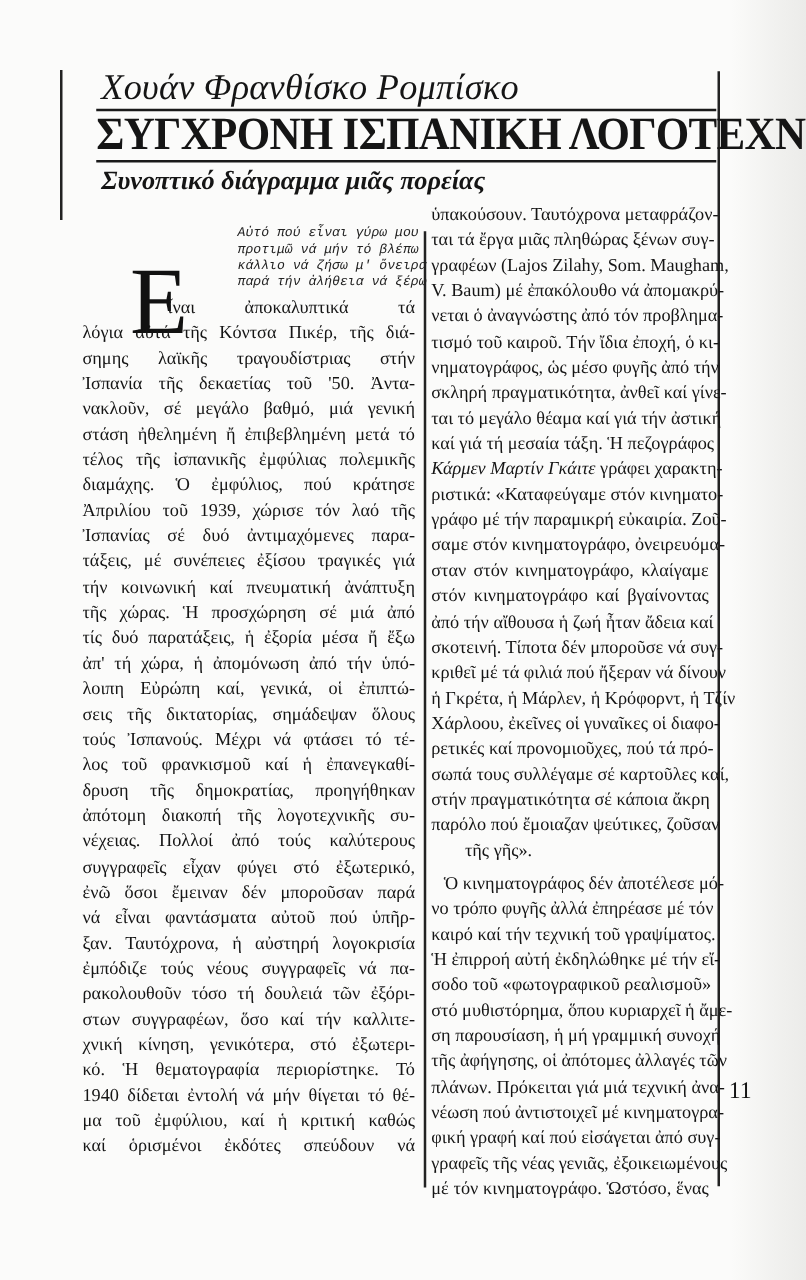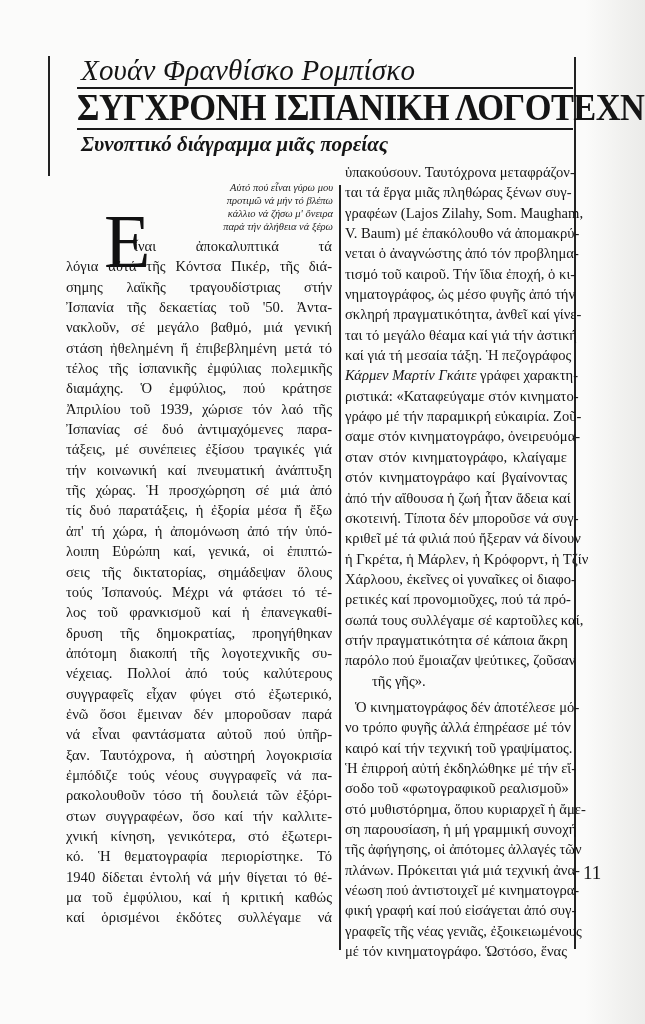--- a/index.html
+++ b/index.html
@@ -32,21 +32,21 @@
   .title {
     font-size: 37px; line-height: 38px; margin: 0; letter-spacing: -0.6px;
     transform: scaleX(0.93); transform-origin: left; white-space: nowrap;
   }
   .subtitle {
     font-style: italic; font-size: 21px; line-height: 28px; margin: 0; padding-left: 4px; font-weight: bold;
   }
   .epigraph {
     position: absolute; left: 190px; top: 181px; width: 143px;
     font-style: italic; font-size: 10.5px; line-height: 13px; text-align: right;
-    font-family: Liberation Serif, serif; color: #222;
+    font-family: Liberation Mono, monospace; color: #222;
   }
   .epigraph div { white-space: nowrap; }
   .dropcap {
     position: absolute; left: 104px; top: 206px; font-size: 76px; line-height: 70px;
     font-family: "Liberation Serif", serif; color: #111;
   }
   .col { position: absolute; font-size: 14.6px; line-height: 20.35px; }
   .col-left { left: 66px; top: 236px; width: 266px; }
   .col-right { left: 345px; top: 162px; width: 222px; }
   .ln { display: block; text-align: justify; text-align-last: justify; white-space: nowrap; height: 20.35px; }
@@ -111,21 +111,21 @@
     <span class="ln">ἐνῶ ὅσοι ἔμειναν δέν μποροῦσαν παρά</span>
     <span class="ln">νά εἶναι φαντάσματα αὐτοῦ πού ὑπῆρ-</span>
     <span class="ln">ξαν. Ταυτόχρονα, ἡ αὐστηρή λογοκρισία</span>
     <span class="ln">ἐμπόδιζε τούς νέους συγγραφεῖς νά πα-</span>
     <span class="ln">ρακολουθοῦν τόσο τή δουλειά τῶν ἐξόρι-</span>
     <span class="ln">στων συγγραφέων, ὅσο καί τήν καλλιτε-</span>
     <span class="ln">χνική κίνηση, γενικότερα, στό ἐξωτερι-</span>
     <span class="ln">κό. Ἡ θεματογραφία περιορίστηκε. Τό</span>
     <span class="ln">1940 δίδεται ἐντολή νά μήν θίγεται τό θέ-</span>
     <span class="ln">μα τοῦ ἐμφύλιου, καί ἡ κριτική καθώς</span>
-    <span class="ln">καί ὁρισμένοι ἐκδότες συλλέγαμε νά</span>
+    <span class="ln">καί ὁρισμένοι ἐκδότες σπεύδουν νά</span>
   </div>
 
 <div class="col col-right" id="rightCol">
   <div id="rp1">
       <span class="ln">ὑπακούσουν. Ταυτόχρονα μεταφράζον-</span>
       <span class="ln">ται τά ἔργα μιᾶς πληθώρας ξένων συγ-</span>
       <span class="ln">γραφέων (Lajos Zilahy, Som. Maugham,</span>
       <span class="ln">V. Baum) μέ ἐπακόλουθο νά ἀπομακρύ-</span>
       <span class="ln">νεται ὁ ἀναγνώστης ἀπό τόν προβλημα-</span>
       <span class="ln">τισμό τοῦ καιροῦ. Τήν ἴδια ἐποχή, ὁ κι-</span>

